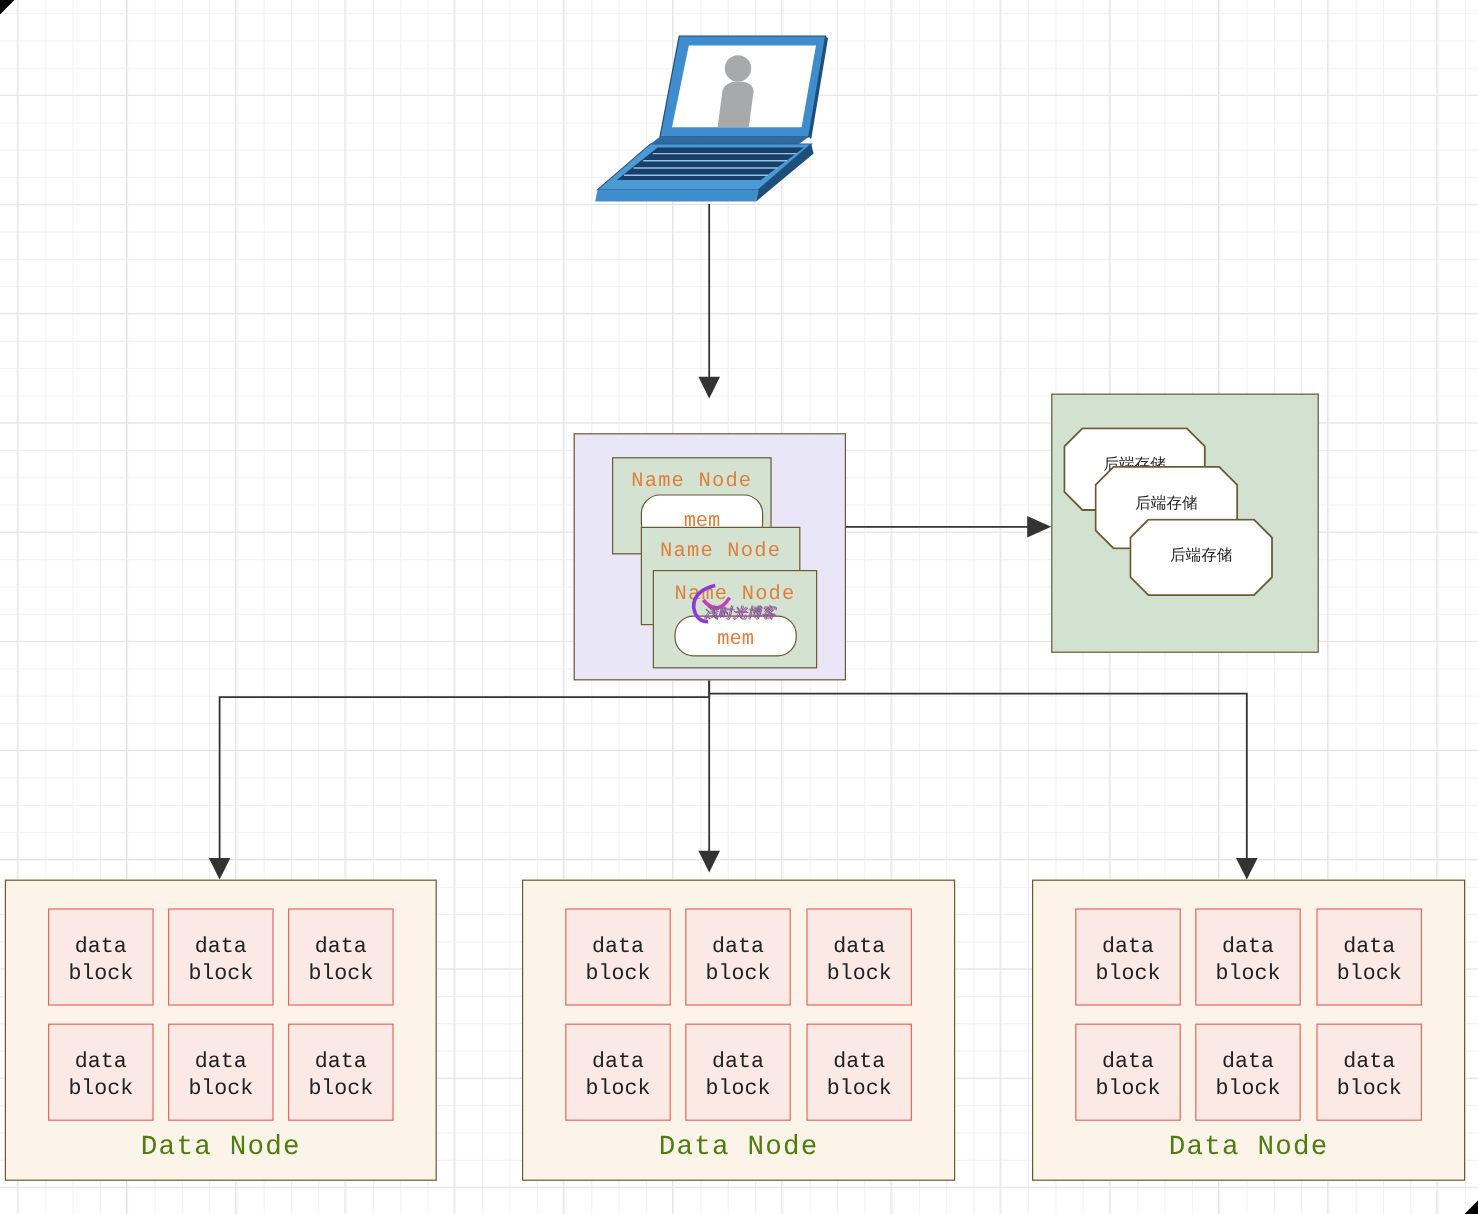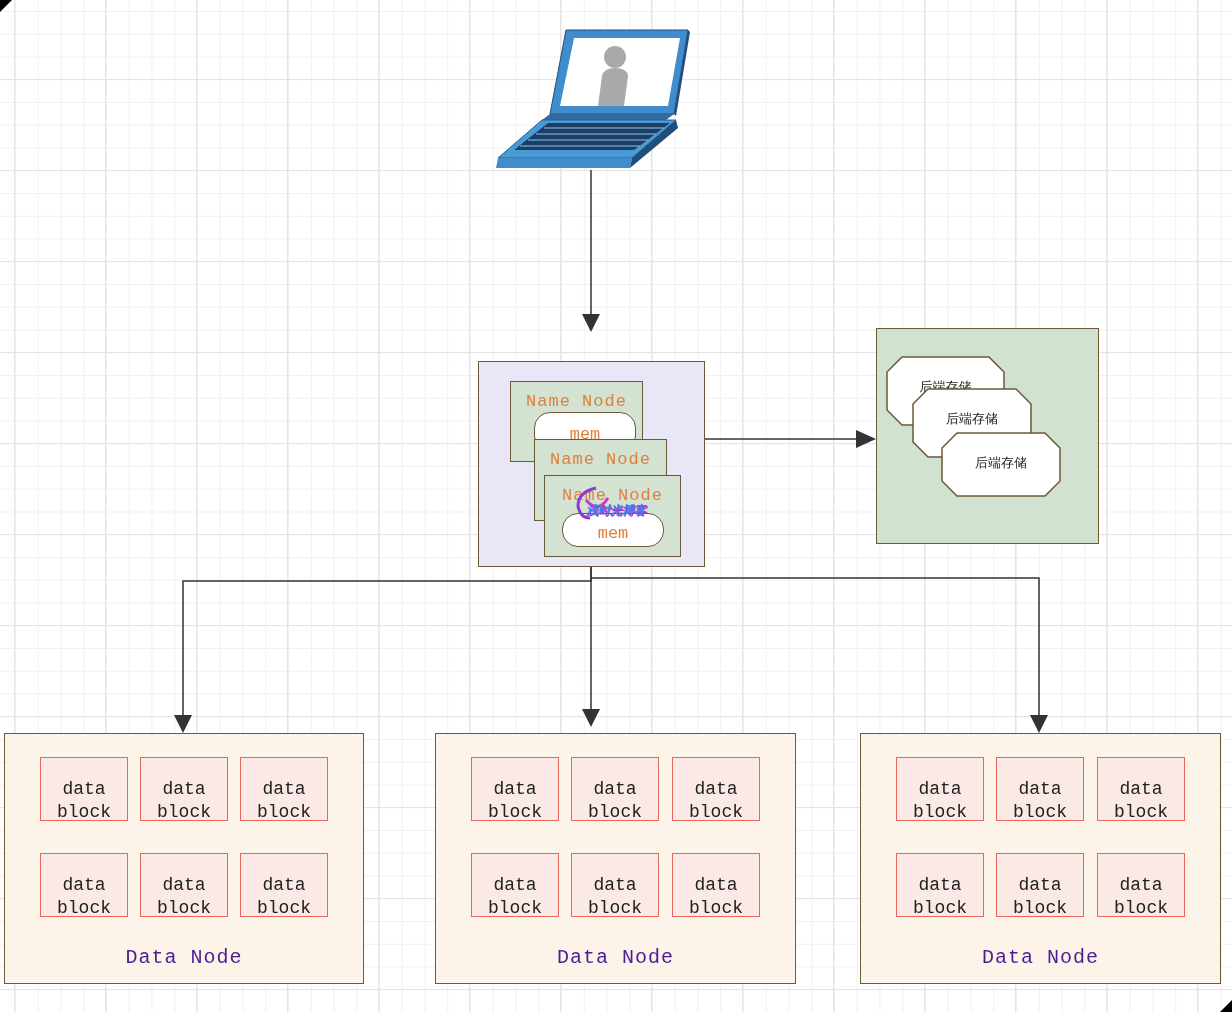--- a/index.html
+++ b/index.html
@@ -19,25 +19,25 @@
   svg.connectors { position:absolute; left:0; top:0; width:1232px; height:1012px; pointer-events:none; }
   .namenode-group { left:478px; top:336px; width:227px; height:206px; background:#e9e6f7; border:1.5px solid #6b5a36;margin-top:25px; }
   .nn-card { background:#d3e2d1; border:1.5px solid #6b5a36; }
   .nn-title { position:absolute; left:0; right:0; top:10px; text-align:center; color:#e07f3b; font-size:17px; letter-spacing:1px; }
   .mem-pill { background:#ffffff; border:1.5px solid #6b5a36; border-radius:16px; text-align:center; color:#e07f3b; font-size:17px; overflow:hidden; }
   .storage-group { left:876px; top:328px; width:223px; height:216px; background:#d1e2d1; border:1.5px solid #6b5a36; }
   .octagon-wrap { position:absolute; }
   .octagon-wrap svg { position:absolute; left:0; top:0; }
   .octagon-label { position:absolute; left:0; right:0; text-align:center; font-family:"DejaVu Sans", sans-serif; font-size:13px; color:#222; }
   .datanode { background:#fcf4e8; border:1.5px solid #6b5a36; }
-  .block { position:absolute; width:88px; height:64px; background:#fbe9e6; border:1.5px solid #e8695c; box-sizing:border-box; text-align:center; font-size:18px; color:#222; line-height:23px; padding-top:20px; }
+  .block { position:absolute; width:88px; height:81px; background:#fbe9e6; border:1.5px solid #e8695c; box-sizing:border-box; text-align:center; font-size:18px; color:#222; line-height:23px; padding-top:20px; }
   .block span { display:block; }
-  .dn-label { position:absolute; left:0; right:0; bottom:14px; text-align:center; color:#4c1d95; font-size:20px; letter-spacing:1px; }
+  .dn-label { position:absolute; left:0; right:0; bottom:14px; text-align:center; color:#4d7c0f; font-size:23px; letter-spacing:1px; }
   .watermark { position:absolute; left:572px; top:484px; width:90px; height:40px; pointer-events:none; }
-  .wm-text { position:absolute; left:14px; top:18px; font-family:"DejaVu Sans", sans-serif; font-weight:bold; font-style:italic; font-size:12px; color:#3b82f6; text-shadow:1px 1px 0 #b02bc9; white-space:nowrap; }
+  .wm-text { position:absolute; left:14px; top:18px; font-family:"DejaVu Sans", sans-serif; font-weight:normal; font-style:italic; font-size:12px; color:#737373; text-shadow:1px 1px 0 #b02bc9; white-space:nowrap; }
   .corner { position:absolute; width:12px; height:12px; background:#000; }
 </style>
 </head>
 <body>
 
 <div class="corner" style="left:0;top:0;clip-path:polygon(0 0,100% 0,0 100%);"></div>
 <div class="corner" style="right:0;bottom:0;clip-path:polygon(100% 0,100% 100%,0 100%);"></div>
 
 <svg class="connectors">
   <defs>

